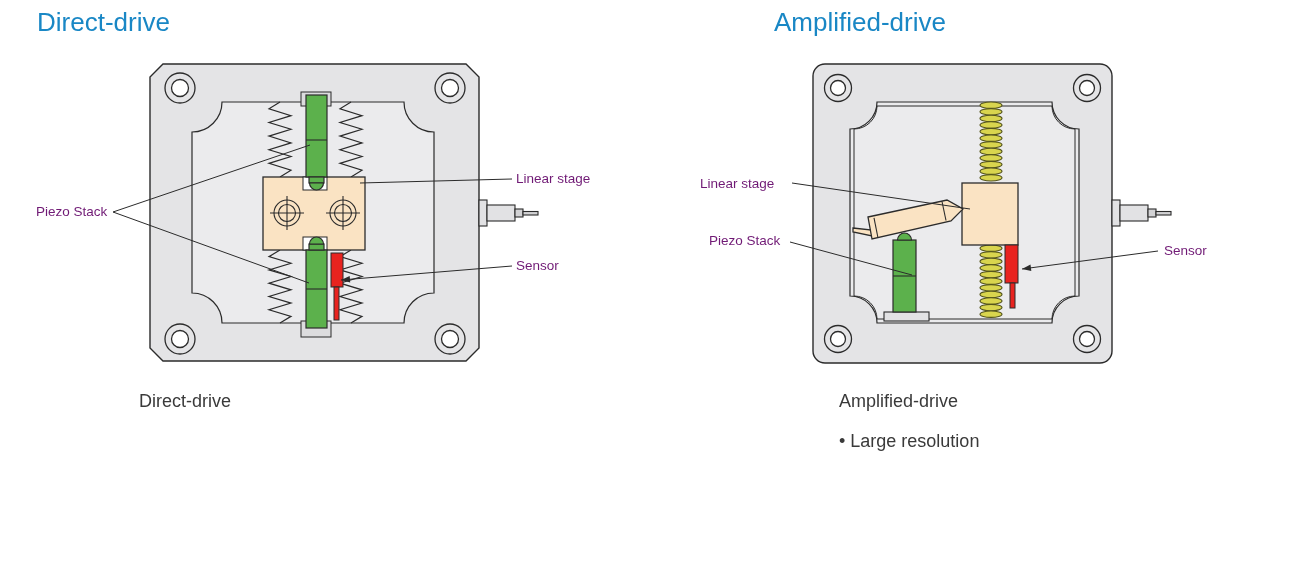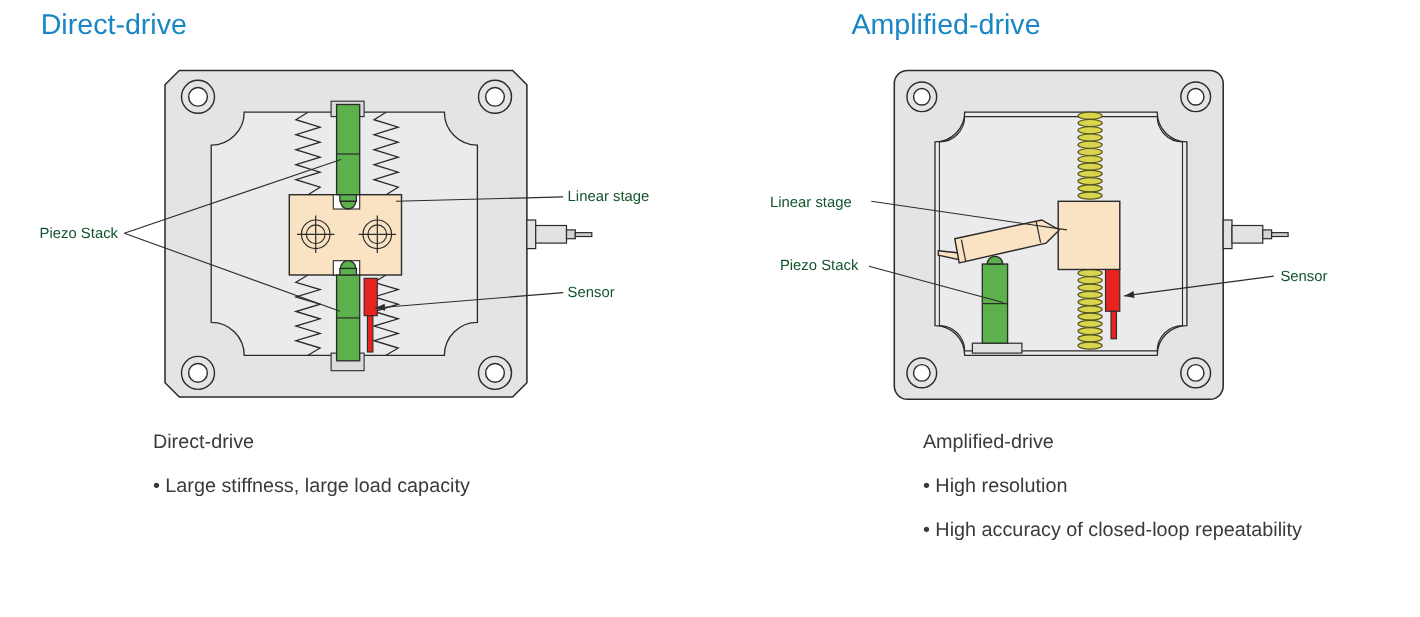--- a/index.html
+++ b/index.html
@@ -1,19 +1,19 @@
 <!DOCTYPE html>
 <html><head>
 <meta charset="utf-8">
 <style>
   html,body{margin:0;padding:0;background:#ffffff;}
   .page{position:relative;width:1291px;height:561px;background:#ffffff;overflow:hidden;
         font-family:Liberation Sans, sans-serif;}
   .heading{position:absolute;font-size:26px;line-height:30px;color:#1987c5;white-space:nowrap;}
-  .dlabel{position:absolute;font-size:13.5px;line-height:16px;color:#14532d;white-space:nowrap;}
+  .dlabel{position:absolute;font-size:13.5px;line-height:16px;color:#701a75;white-space:nowrap;}
   .summary{position:absolute;color:#3a3a3a;font-size:18px;line-height:21px;}
   .sum-title{margin:0 0 19px 0;}
   .bullet{margin:0 0 19px 0;white-space:nowrap;}
   svg{position:absolute;overflow:visible;}
   .outline{stroke:#2b2b2b;fill:none;}
   .bodyfill{fill:#e4e4e6;stroke:#2b2b2b;stroke-width:1.4;}
   .innerfill{fill:#ebebed;stroke:#2b2b2b;stroke-width:1.2;}
   .hole-o{fill:#e4e4e6;stroke:#2b2b2b;stroke-width:1.3;}
   .hole-i{fill:#ffffff;stroke:#2b2b2b;stroke-width:1.3;}
   .chan{fill:#dcdcde;stroke:#2b2b2b;stroke-width:1;}
@@ -199,21 +199,19 @@
   <div class="dlabel" style="left:36px;top:204px">Piezo Stack</div>
   <div class="dlabel" style="left:516px;top:171px">Linear stage</div>
   <div class="dlabel" style="left:516px;top:258px">Sensor</div>
 
   <div class="dlabel" style="left:700px;top:176px">Linear stage</div>
   <div class="dlabel" style="left:709px;top:233px">Piezo Stack</div>
   <div class="dlabel" style="left:1164px;top:243px">Sensor</div>
 
   <div class="summary" style="left:139px;top:391px">
     <div class="sum-title">Direct-drive</div>
-    <div class="bullet">• Large stiffness, large load capacity</div>
   </div>
   <div class="summary" style="left:839px;top:391px">
     <div class="sum-title">Amplified-drive</div>
-    <div class="bullet">• High resolution</div>
-    <div class="bullet">• High accuracy of closed-loop repeatability</div>
+    <div class="bullet">• Large resolution</div>
   </div>
 
 </div>
 
 </body></html>

